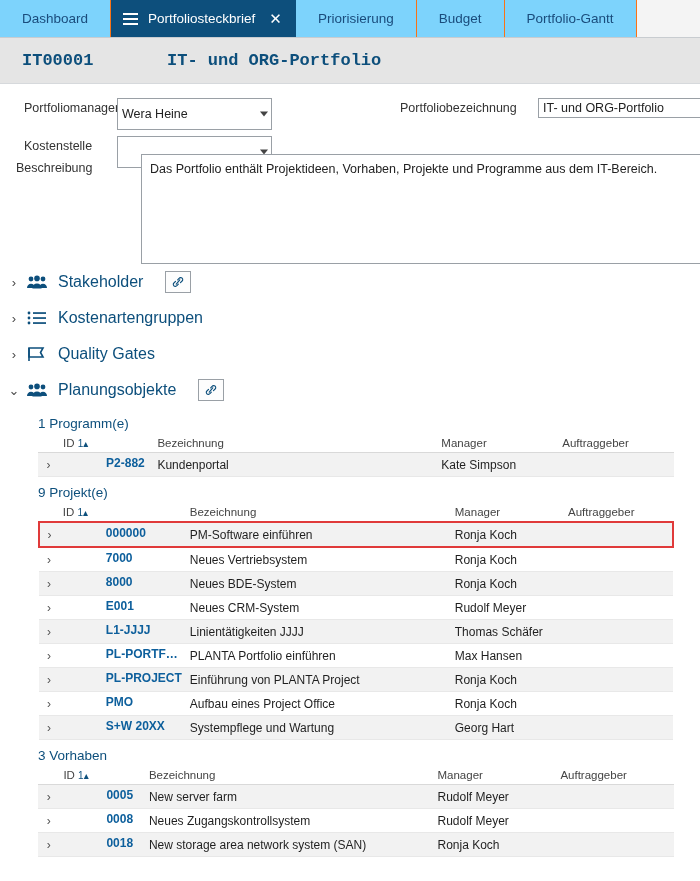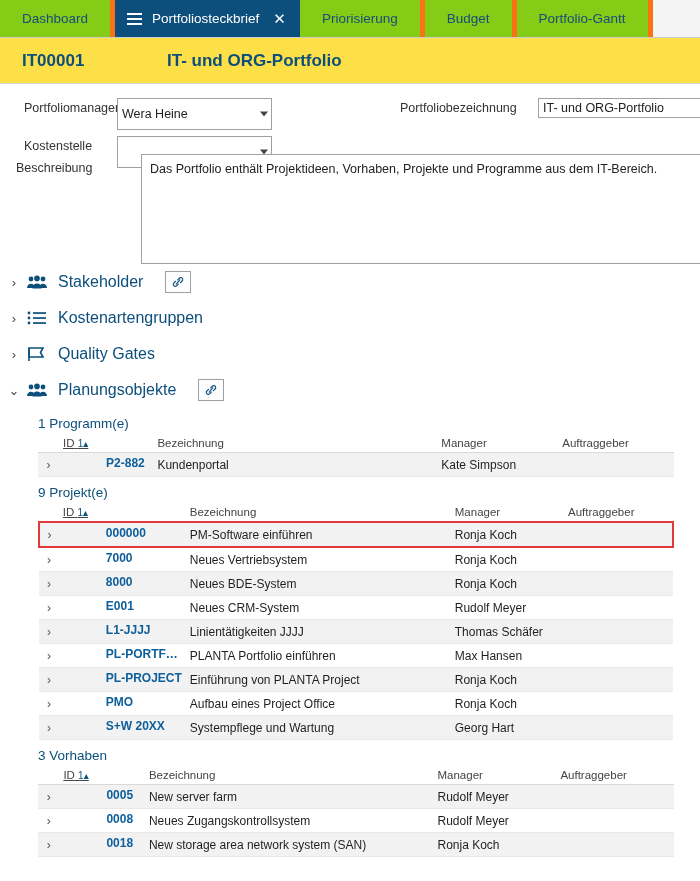--- a/index.html
+++ b/index.html
@@ -21,22 +21,22 @@
     height: 38px;
     background: #f4f4f4;
     border-bottom: 1px solid #c8ccd0;
   }
   .tab {
     display: flex;
     align-items: center;
     padding: 0 22px;
     font-size: 13.5px;
     color: #1a4c7c;
-    background: #84cc16;
-    border-right: 5px solid #f97316;
+    background: #7dd3fc;
+    border-right: 1px solid #f97316;
     white-space: nowrap;
     cursor: pointer;
   }
   .tab.active {
     background: #0d4f7c;
     color: #ffffff;
     padding: 0 10px 0 12px;
     border-right: none;
   }
   .tab.active .tab-label { margin: 0 10px; font-weight: normal; }
@@ -60,21 +60,22 @@
     cursor: pointer;
   }
 
   
   .page-header {
     display: flex;
     align-items: center;
     height: 46px;
     padding: 0 22px;
     border-bottom: 1px solid #d6d9dc;
-    background: #fde047;
+    background: #e5e5e5;
+    font-family: Liberation Mono, monospace;
   }
   .page-id {
     color: #0d4f7c;
     font-size: 17px;
     font-weight: bold;
     width: 145px;
   }
   .page-title {
     color: #0d4f7c;
     font-size: 17px;
@@ -218,21 +219,21 @@
     border-bottom: 1px solid #d9d9d9;
     background: #fff;
   }
   table.grid td {
     padding: 3px 4px;
     border-bottom: 1px solid #e8e8e8;
     vertical-align: middle;
   }
   table.grid tr.alt td { background: #f2f2f2; }
   .col-exp { width: 20px; text-align: center; color: #555; }
-  .col-id { width: 80px; text-decoration: underline; }
+  .col-id { width: 80px; }
   .col-bez { width: 270px; }
   .col-mgr { width: 115px; }
   .col-auf { width: 110px; }
   .id-link {
     color: #0d5f9c;
     font-weight: bold;
     cursor: pointer;
     white-space: nowrap;
     overflow: hidden;
     text-overflow: ellipsis;

